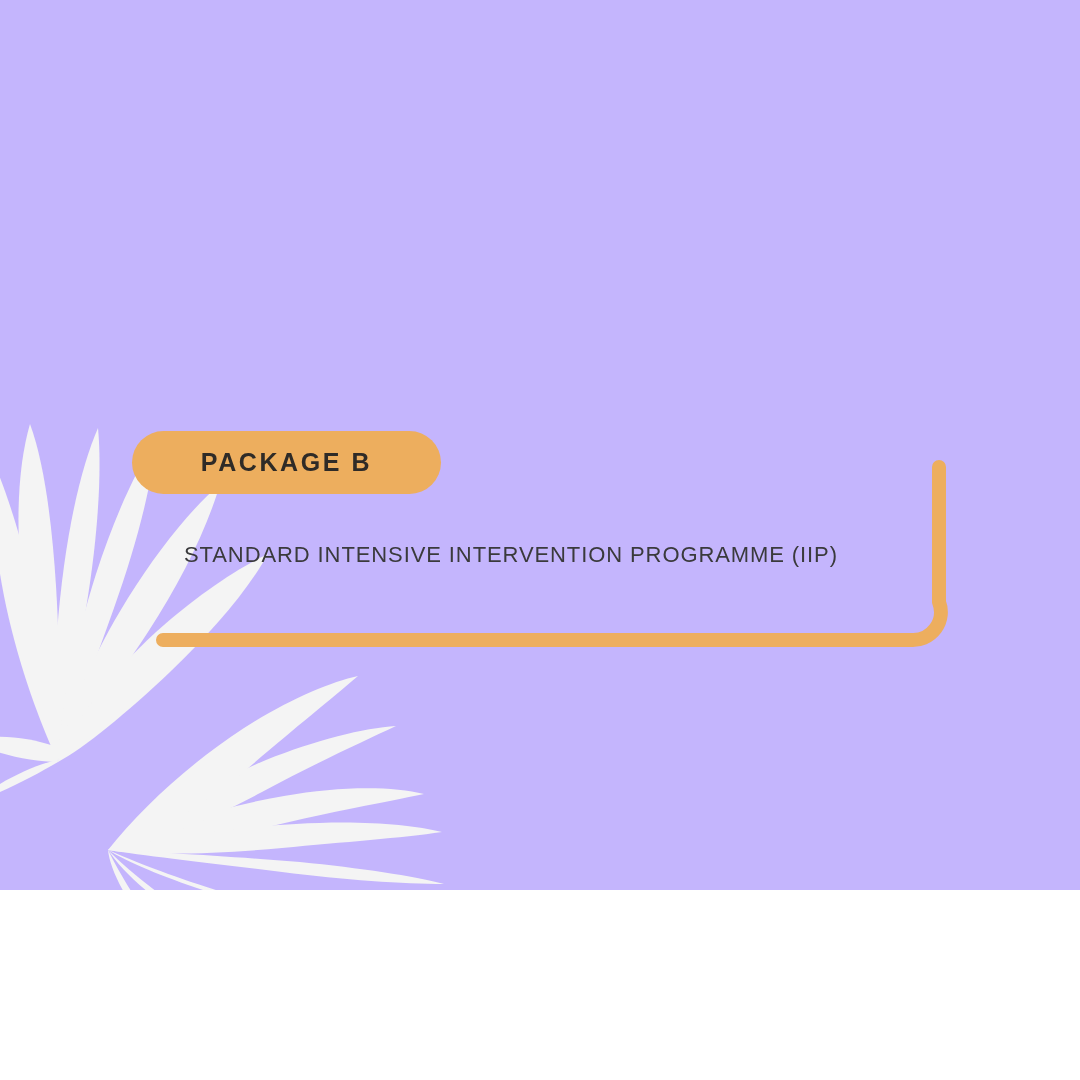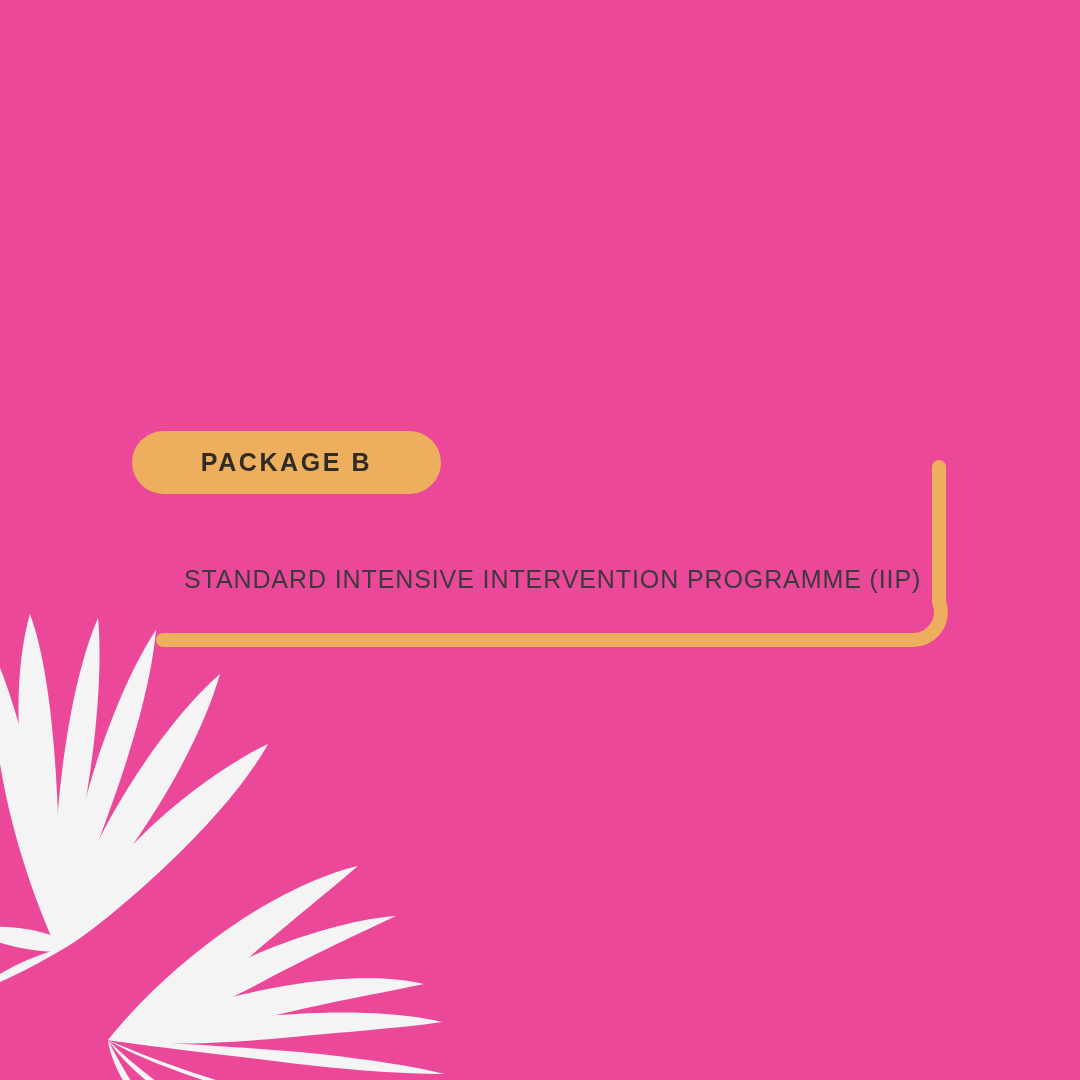--- a/index.html
+++ b/index.html
@@ -7,22 +7,22 @@
     padding: 0;
     background: #ffffff;
   }
   body {
     font-family: "Liberation Sans", sans-serif;
   }
 
   .canvas {
     position: relative;
     width: 1080px;
-    height: 1080px;
-    background: #ec4899;
+    height: 890px;
+    background: #c4b5fd;
     overflow: hidden;
   }
 
   
   .watermark {
     position: absolute;
     left: 0;
     bottom: 0;
     width: 560px;
     height: 480px;
@@ -63,25 +63,25 @@
     color: #2f2b27;
     white-space: nowrap;
     text-align: center;
     line-height: 1;
   }
 
   
   .title {
     position: absolute;
     left: 184px;
-    top: 563px;
+    top: 541px;
     width: 760px;
     z-index: 2;
     font-family: "Liberation Sans", sans-serif;
-    font-size: 25px;
+    font-size: 22px;
     font-weight: 400;
     letter-spacing: 0.9px;
     color: #3a3a3c;
     white-space: nowrap;
     line-height: 1.3;
   }
 </style>
 </head>
 <body>
 

